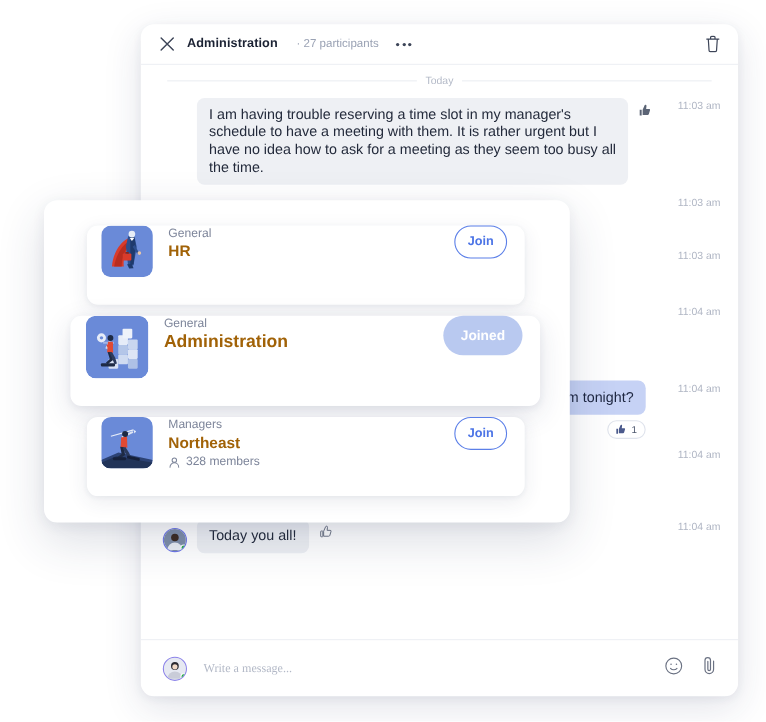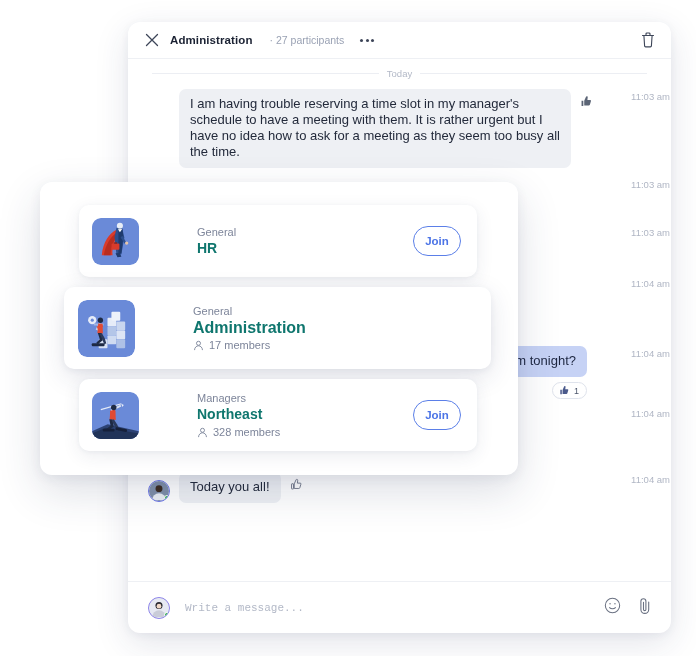--- a/index.html
+++ b/index.html
@@ -79,21 +79,21 @@
     font-size: 13px; line-height: 16px;
     border-radius: 7px; padding: 7px 11px 8px 11px;
     max-width: 392px;
   }
   .bubble.mine { background: #c6d2f5; color:#1d2640; }
   .react {
     margin-left: 9px; margin-top: 5px; flex: 0 0 auto; cursor: pointer;
   }
   .react.solid svg path { fill:#5b6475; stroke:none; }
   .msg-time {
-    position: absolute; right: 1px; top: 2px;
+    position: absolute; right: 16px; top: 2px;
     font-size: 9.5px; color: #b0b6c4; white-space: nowrap;
   }
   .reaction-pill {
     display: inline-flex; align-items: center; gap: 4px;
     border: 1px solid #dfe3ec; border-radius: 11px;
     background: #fff; padding: 2px 7px 2px 6px;
     font-size: 9px; color: #4c566c; cursor: pointer;
   }
   .row-right { display: flex; justify-content: flex-end; padding: 0 16px 0 51px; }
   .stack-right { display:flex; flex-direction:column; align-items:flex-end; }
@@ -110,56 +110,55 @@
     border: 1.5px solid #8d83ea; overflow: hidden; background: #d8dcea;
     flex: 0 0 auto;
   }
   .composer-avatar .dot {
     position: absolute; right: -1px; bottom: 0;
     width: 6px; height: 6px; border-radius: 50%;
     background: #22a83f; border: 1.2px solid #fff;
   }
   .composer-input {
     flex: 1 1 auto; border: none; outline: none; background: transparent;
-    font-family: Liberation Mono, monospace; font-size: 11px; color: #2a3145;
+    font-family: Liberation Serif, serif; font-size: 11px; color: #2a3145;
     margin-left: 15px;
   }
   .composer-input::placeholder { color: #b3b9c7; }
   .composer-icons { display: flex; align-items: center; gap: 16px; flex:0 0 auto; }
   .composer-icons .ic { cursor: pointer; }
 
   
   .channel-panel {
     position: absolute; left: 40px; top: 182px;
     width: 478px; height: 293px;
     background: #ffffff; border-radius: 12px;
     box-shadow: 0 16px 44px rgba(40,50,90,0.16), 0 3px 12px rgba(40,50,90,0.07);
     padding: 18px 0 0 0;
   }
   .ch-card {
     position: absolute;
     background: #ffffff; border-radius: 10px;
-    display: flex; align-items: center;
+    display: flex; 
     cursor: pointer;
-    gap: 44px;
   }
   .ch-card.c1 { left: 79px; top: 205px; width: 398px; height: 72px;
     box-shadow: 0 5px 18px rgba(40,50,90,0.09), 0 1px 4px rgba(40,50,90,0.05); }
   .ch-card.c2 { left: 64px; top: 287px; width: 427px; height: 82px;
     box-shadow: 0 8px 26px rgba(40,50,90,0.13), 0 2px 6px rgba(40,50,90,0.06); }
   .ch-card.c3 { left: 79px; top: 379px; width: 398px; height: 72px;
     box-shadow: 0 5px 18px rgba(40,50,90,0.09), 0 1px 4px rgba(40,50,90,0.05); }
 
   .ch-thumb { flex: 0 0 auto; border-radius: 9px; overflow: hidden; }
   .c1 .ch-thumb, .c3 .ch-thumb { width: 47px; height: 47px; margin-left: 13px; }
   .c2 .ch-thumb { width: 57px; height: 57px; margin-left: 14px; }
 
   .ch-info { flex: 1 1 auto; margin-left: 14px; min-width: 0; }
   .ch-group { font-size: 11px; color: #7d859a; line-height: 14px; }
-  .ch-name { font-weight: bold; color: #0f766e; line-height: 19px; }
+  .ch-name { font-weight: bold; color: #a16207; line-height: 19px; }
   .c1 .ch-name, .c3 .ch-name { font-size: 14px; }
   .c2 .ch-name { font-size: 16px; }
   .ch-members {
     display: flex; align-items: center; gap: 5px;
     font-size: 11px; color: #7d859a; line-height: 15px; margin-top: 1px;
   }
   .ch-btn {
     flex: 0 0 auto; margin-right: 16px;
     border-radius: 19px; font-family: inherit;
     display: flex; align-items: center; justify-content: center;
@@ -396,28 +395,22 @@
         <path d="M20.5 24 l4.5 .2 l.3 10 l-5.6 -.4 z" fill="#e04a34"></path>
         <circle cx="22.8" cy="20.6" r="2.7" fill="#1e2a44"></circle>
         <path d="M20.2 33.5 l2 6.5 l-3.6 3.5 l1.6 1.4 l5 -4 l-1.6 -7.2 z" fill="#1e2a44"></path>
         <path d="M24.2 33.5 l3 5.4 l1.6 5.3 l-2.2 .6 l-2.2 -5.3 l-2.4 -5z" fill="#2b3a5c"></path>
         <rect x="14" y="44" width="13" height="3" rx="1" fill="#1e2a44"></rect>
       </svg>
     </div>
     <div class="ch-info">
       <div class="ch-group">General</div>
       <div class="ch-name">Administration</div>
-      <div class="ch-members">
-        <svg width="11" height="11" viewBox="0 0 12 12" fill="none" stroke="#7d859a" stroke-width="1">
-            <circle cx="6" cy="3.6" r="2.2"></circle>
-            <path d="M1.7 10.6 a4.3 4.3 0 0 1 8.6 0" stroke-linecap="round"></path>
-          </svg>
-        <span>17 members</span>
-      </div>
-    </div>
+    </div>
+    <div class="ch-btn joined">Joined</div>
   </div>
 
   <div class="ch-card c3">
     <div class="ch-thumb">
       <svg viewBox="0 0 48 48">
         <rect width="48" height="48" rx="8" fill="#6a8ad8"></rect>
         <path d="M0 40 L16 33 L48 40 V48 H0 z" fill="#2c4274"></path>
         <path d="M0 42.5 L14 36.5 L48 42.5 V48 H0 z" fill="#213358"></path>
         <path d="M9 18 L30 12" stroke="#e6ecf8" stroke-width="1.1" fill="none"></path>
         <path d="M30 12 l2.5 1.3 l-1.6 2 z" fill="#e6ecf8"></path>

